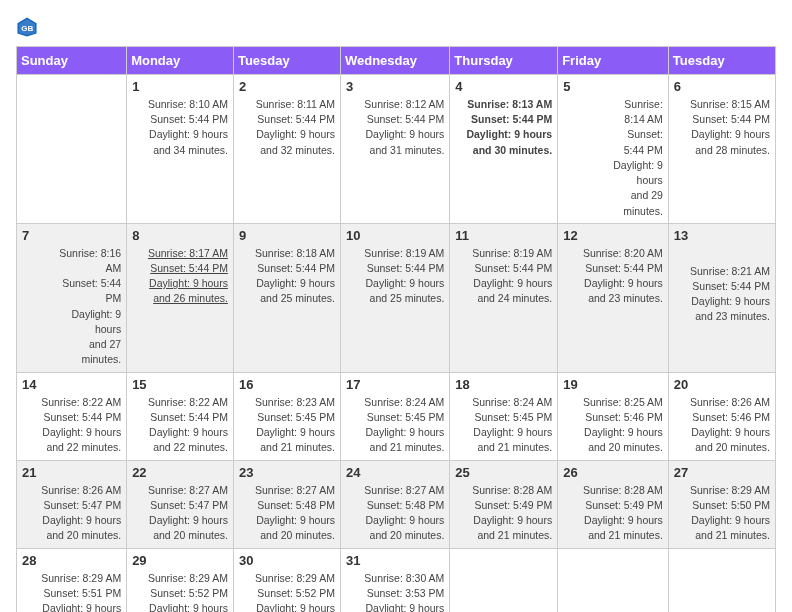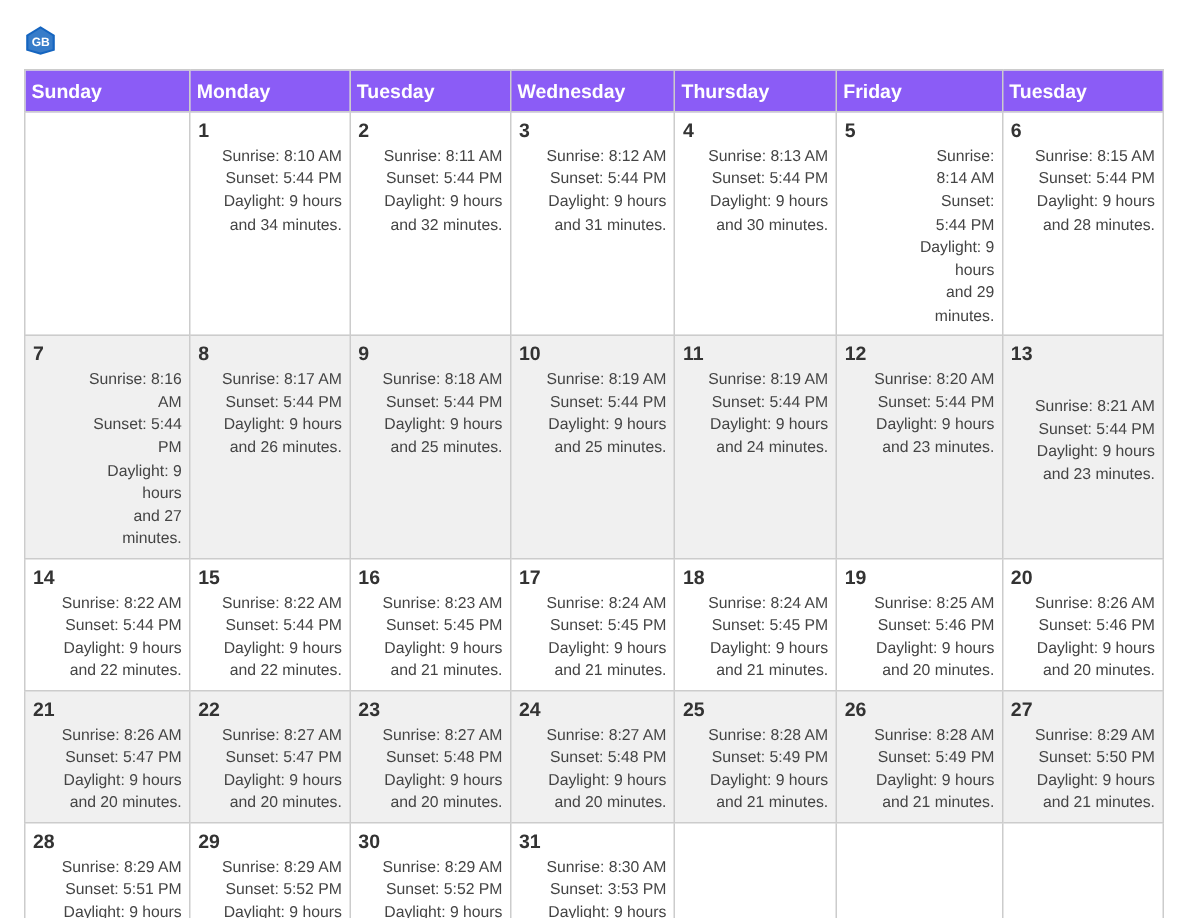--- a/index.html
+++ b/index.html
@@ -147,21 +147,21 @@
         </td>
         <td>
           <span class="day-num">3</span>
           <div class="day-info" style="white-space: pre-line;">Sunrise: 8:12 AM
 Sunset: 5:44 PM
 Daylight: 9 hours
 and 31 minutes.</div>
         </td>
         <td>
           <span class="day-num">4</span>
-          <div class="day-info" style="white-space: pre-line;">Sunrise: 8:13 AM
+          <div class="day-info" style="white-space: pre-line; font-weight: bold;">Sunrise: 8:13 AM
 Sunset: 5:44 PM
 Daylight: 9 hours
 and 30 minutes.</div>
         </td>
         <td>
           <span class="day-num">5</span>
           <div class="day-info" style="white-space: pre-line; margin-left: 41px;">Sunrise: 8:14 AM
 Sunset: 5:44 PM
 Daylight: 9 hours
 and 29 minutes.</div>
@@ -177,21 +177,21 @@
       <tr class="week-row">
         <td>
           <span class="day-num">7</span>
           <div class="day-info" style="white-space: pre-line; margin-left: 36px;">Sunrise: 8:16 AM
 Sunset: 5:44 PM
 Daylight: 9 hours
 and 27 minutes.</div>
         </td>
         <td>
           <span class="day-num">8</span>
-          <div class="day-info" style="white-space: pre-line;">Sunrise: 8:17 AM
+          <div class="day-info" style="white-space: pre-line; text-decoration: underline;">Sunrise: 8:17 AM
 Sunset: 5:44 PM
 Daylight: 9 hours
 and 26 minutes.</div>
         </td>
         <td>
           <span class="day-num">9</span>
           <div class="day-info" style="white-space: pre-line;">Sunrise: 8:18 AM
 Sunset: 5:44 PM
 Daylight: 9 hours
 and 25 minutes.</div>

